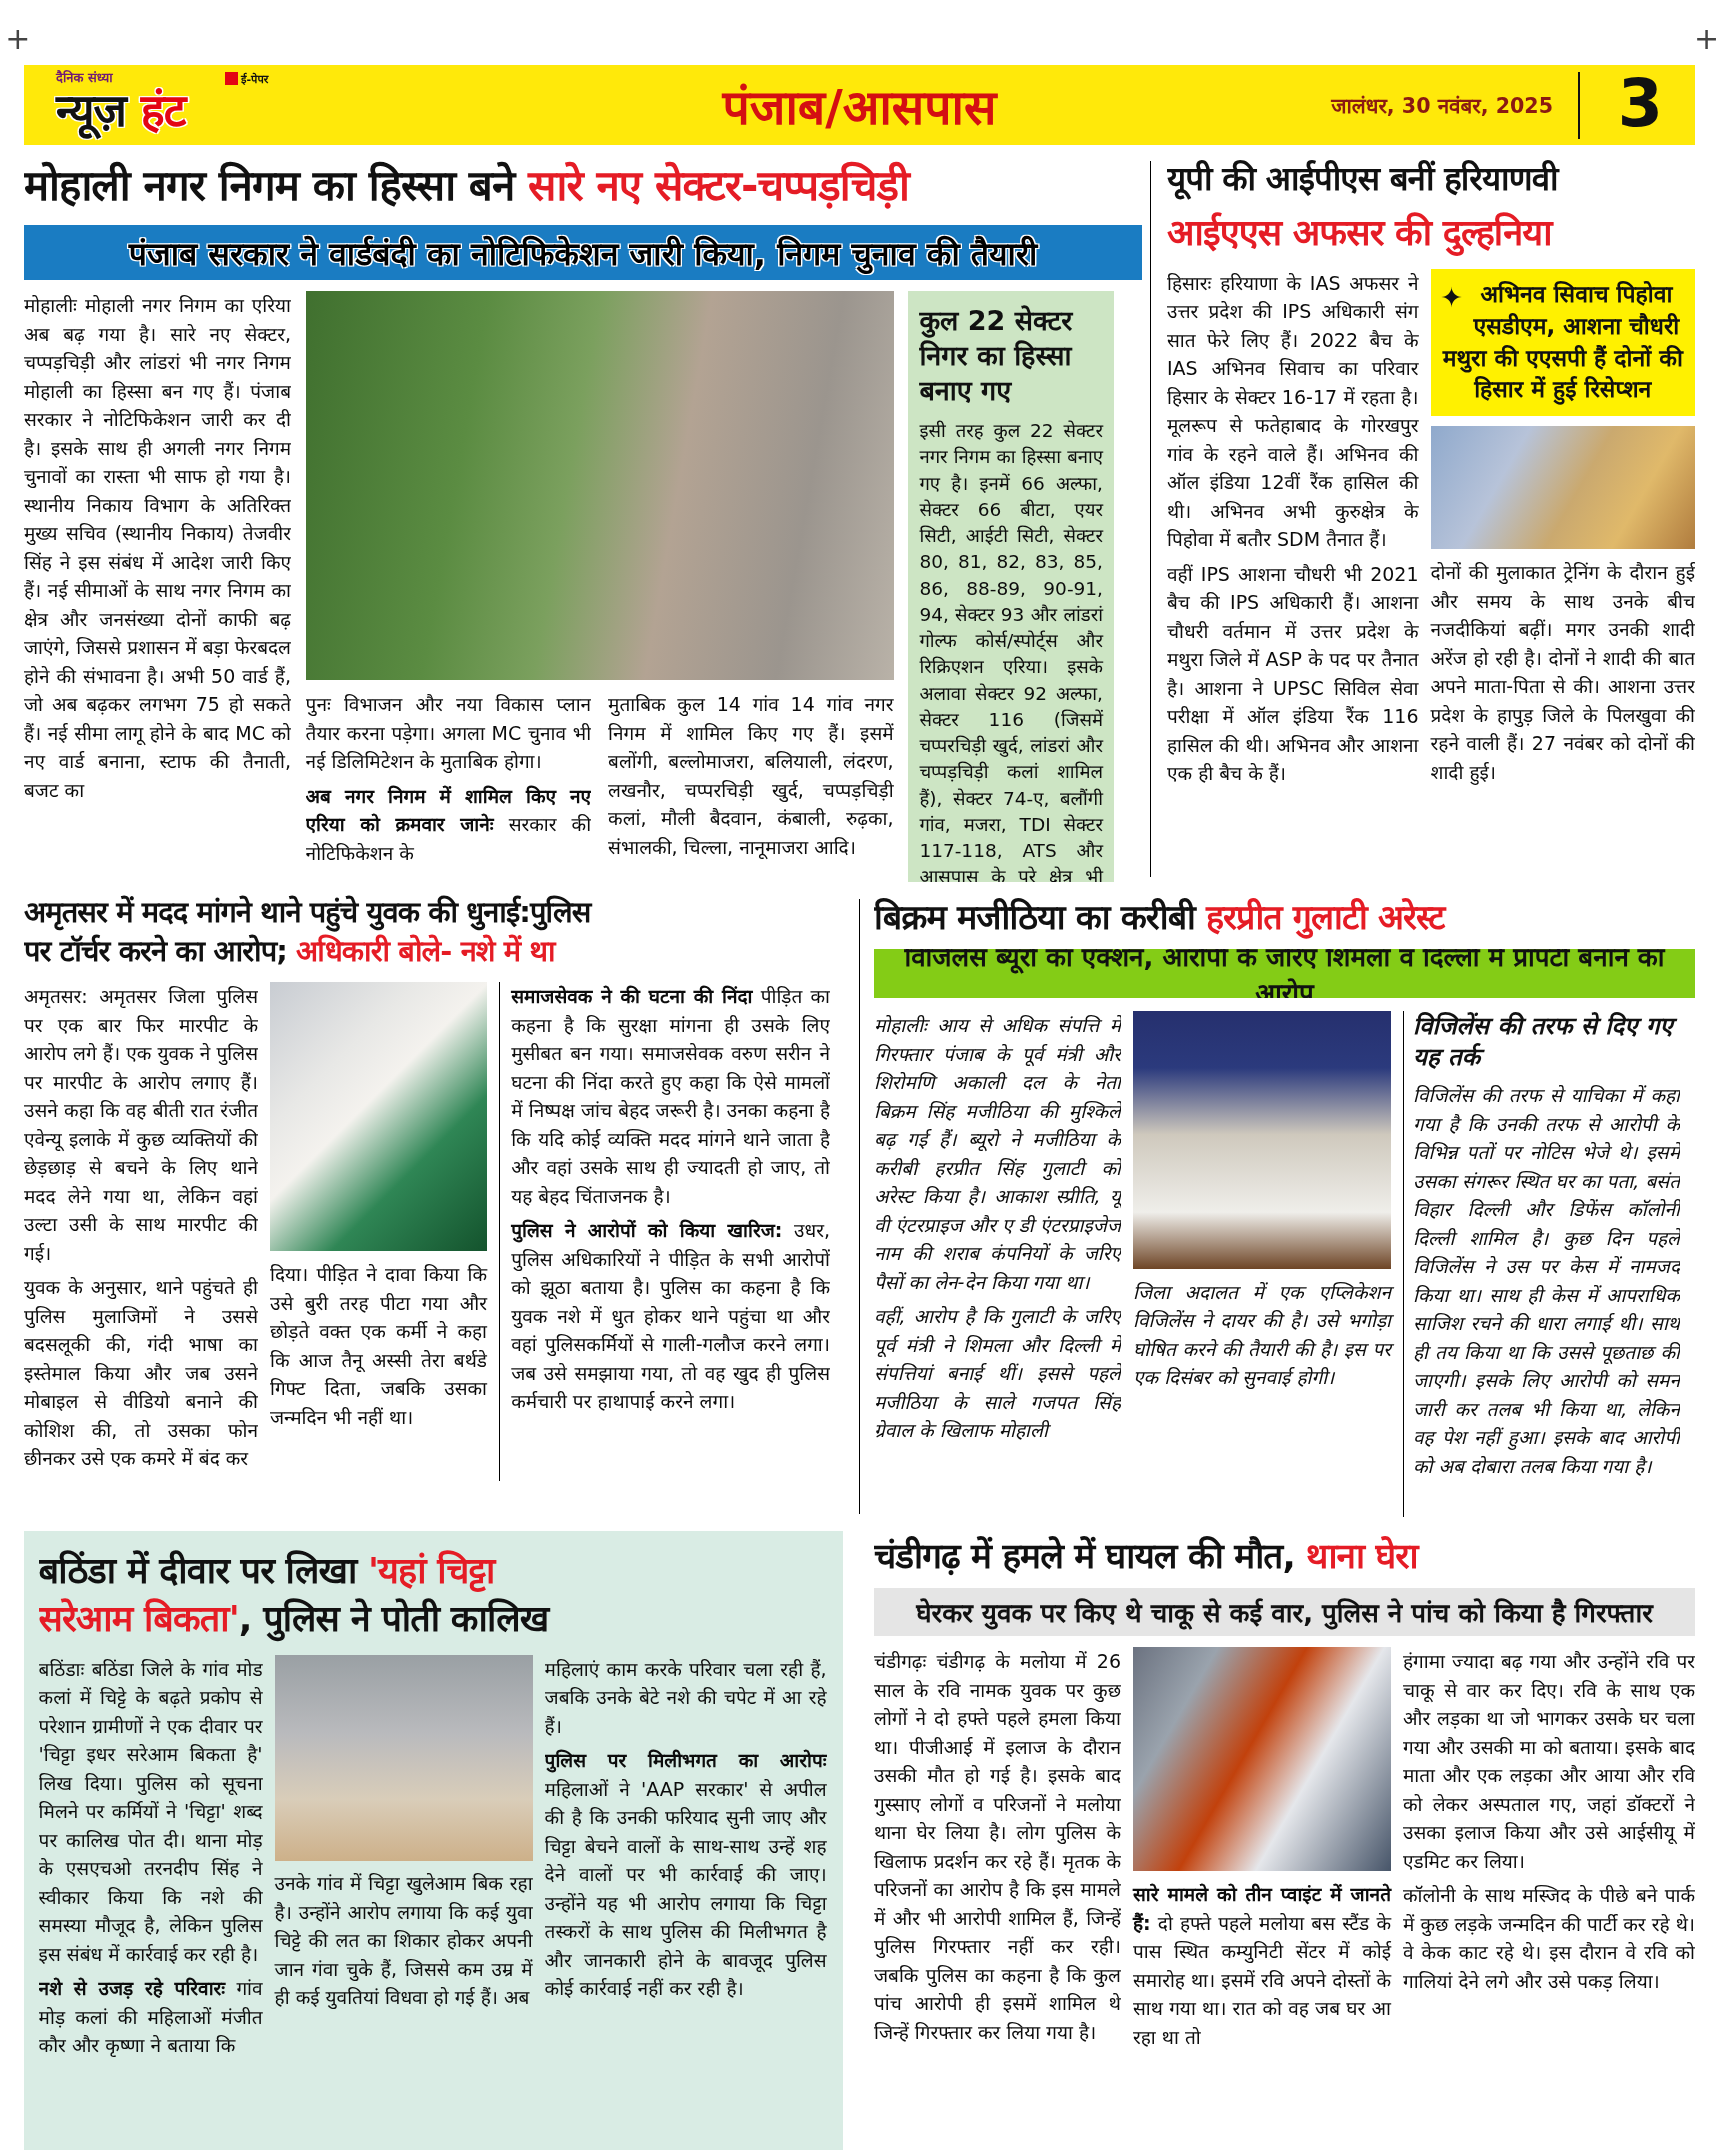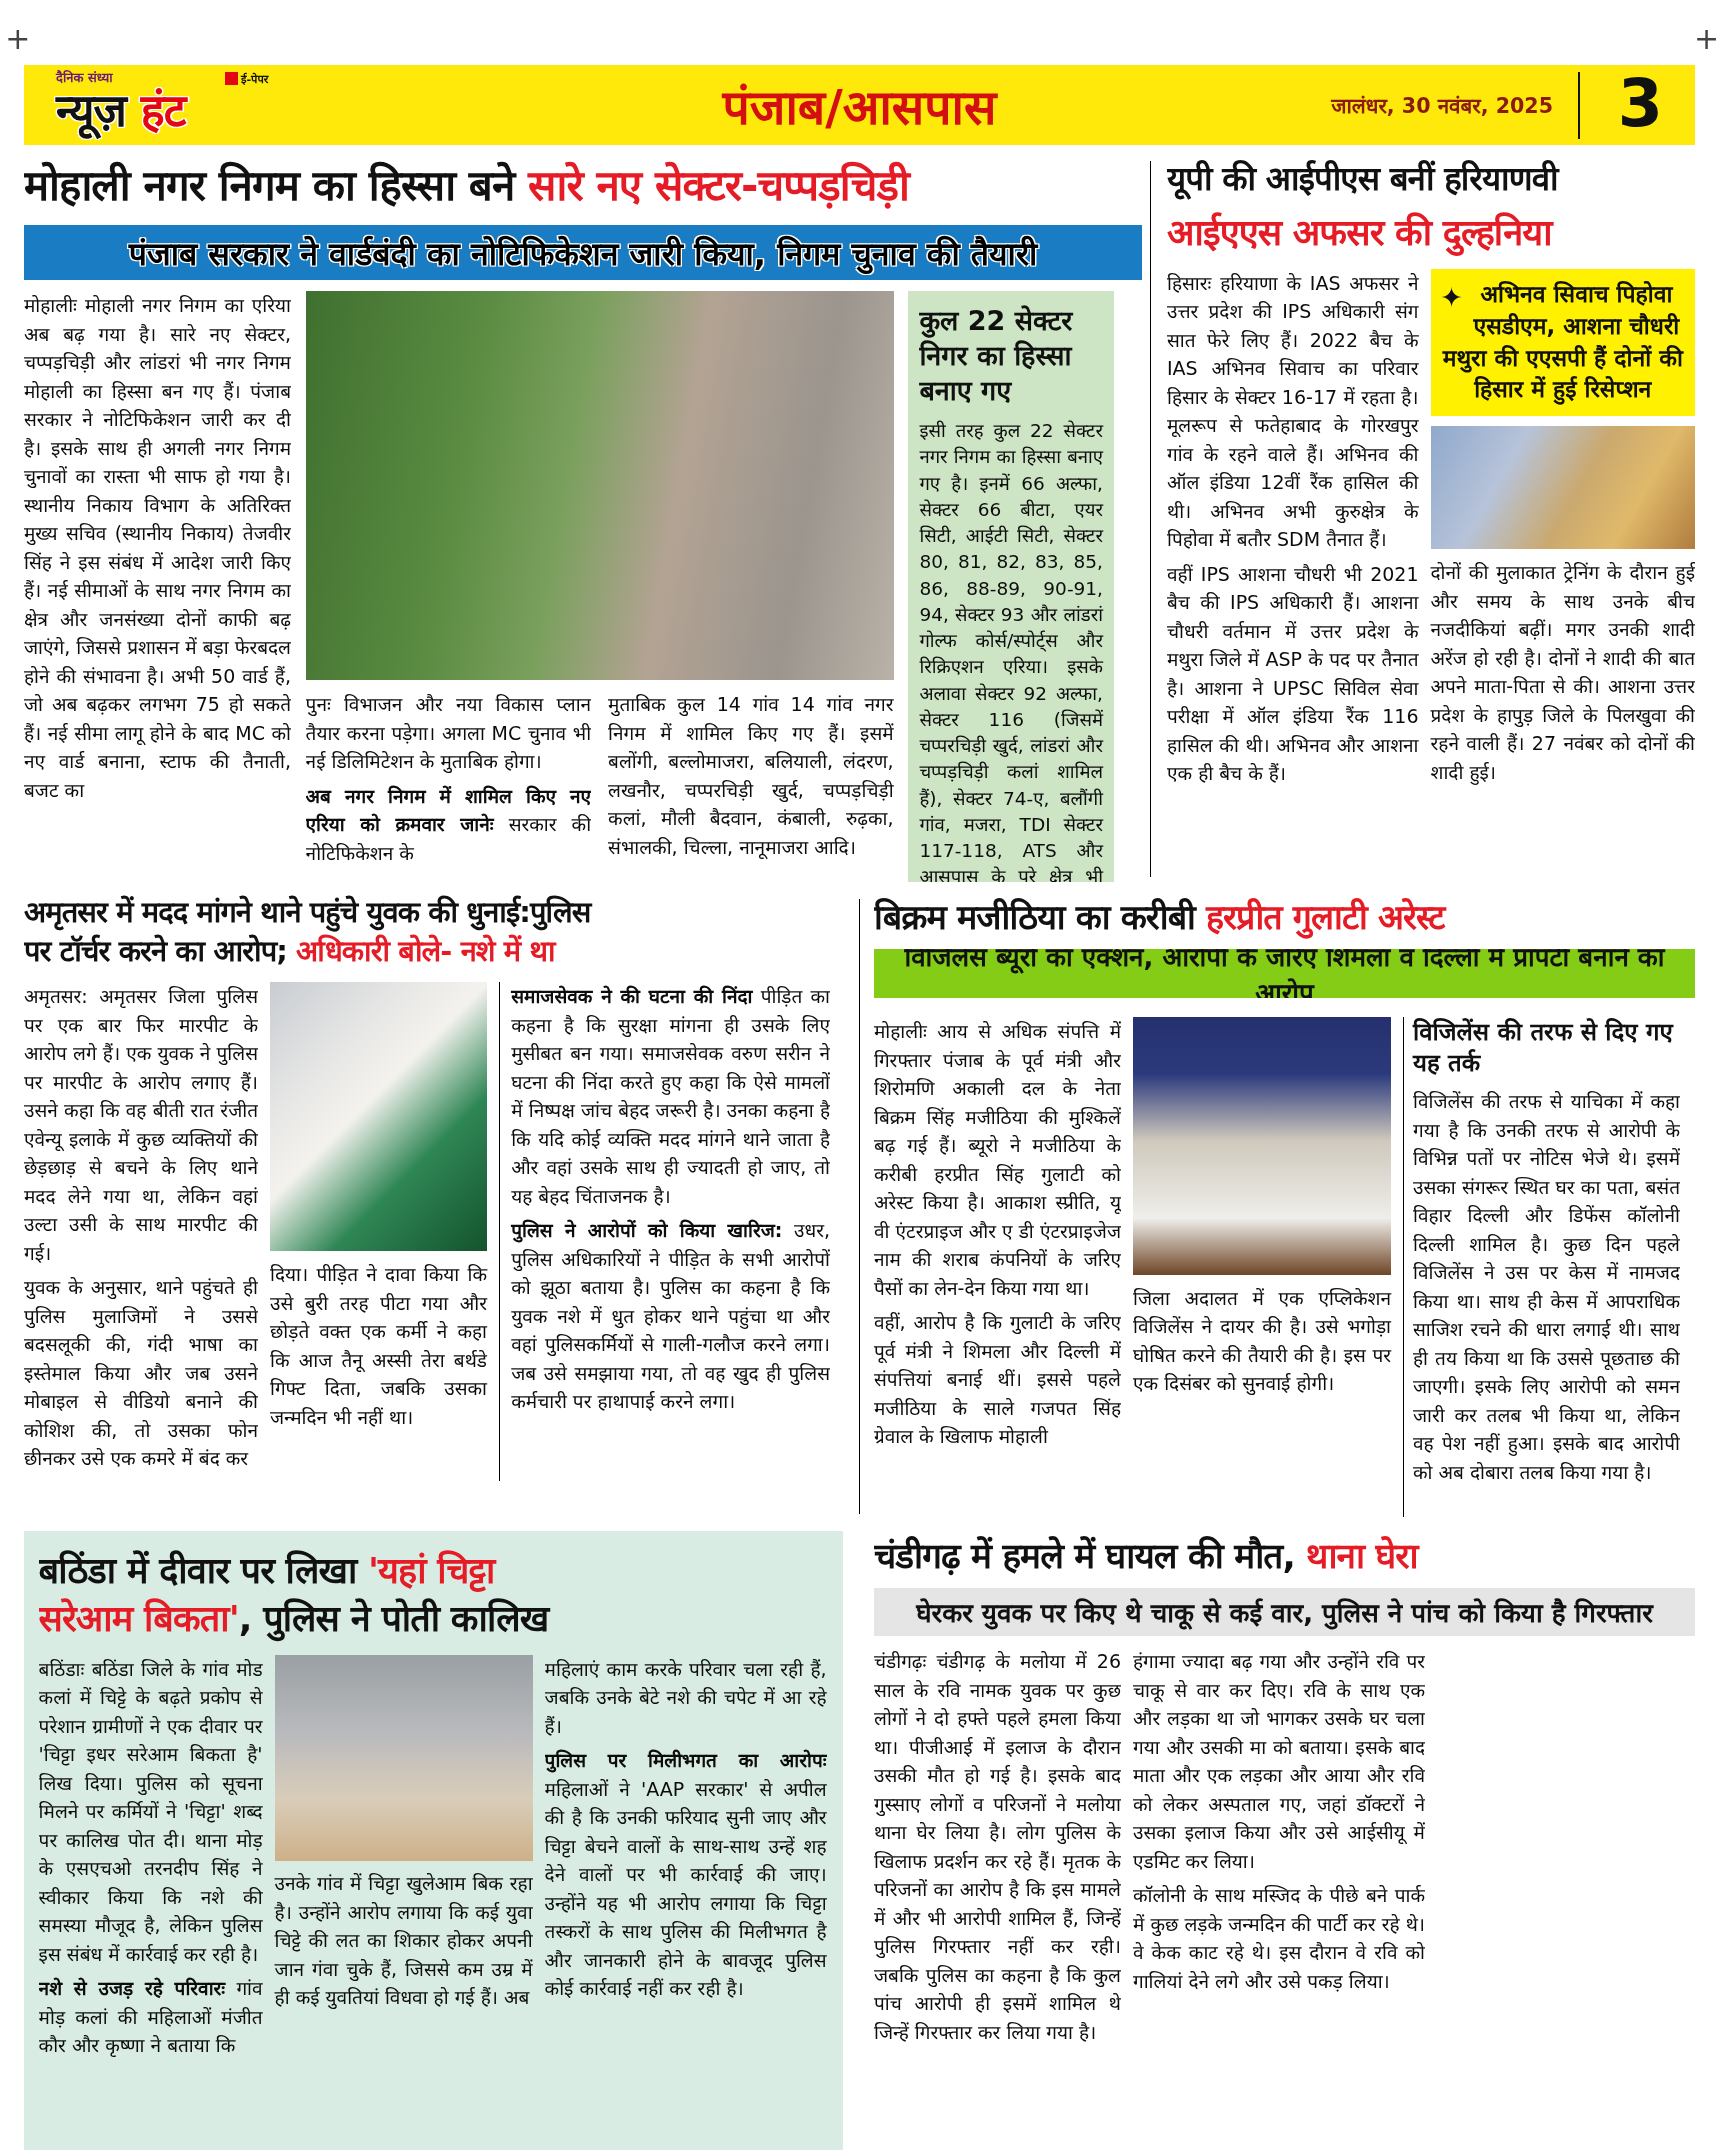--- a/index.html
+++ b/index.html
@@ -83,21 +83,21 @@
   #a3 .c2 { width:217px; display:flex; flex-direction:column; }
   #a3 .c2 .ph { width:100%; height:269px; }
   #a3 .c2 .btxt { margin-top:8.6px; }
   #a3 .c3 { width:331px; border-left:1.3px solid #000; padding-left:11.2px; }
 
   
   #rule-a4 { left:859px; top:899px; height:615px; }
   #a4 { left:874px; top:893px; width:821px; height:624px; }
   #a4 .hl { font-size:34px; }
   #a4 .band { height:49px; font-size:26px; margin-top:10.3px; }
-  #a4 .cols { margin-top:19px; gap:12px; height:508px; }
+  #a4 .cols { margin-top:13px; gap:12px; height:508px;font-style:italic; }
   #a4 .c1 { width:247px; }
   #a4 .c2 { width:258px; display:flex; flex-direction:column; }
   #a4 .c2 .ph { width:100%; height:258px; }
   #a4 .c2 .btxt { margin-top:8.6px; }
   #a4 .c3 { width:277px; border-left:1.3px solid #000; padding-left:9px; }
   #a4 .c3 h3 { font-size:24px; font-weight:800; line-height:1.3; margin-bottom:7.7px; }
 
   
   #a5 { left:24px; top:1531px; width:819px; height:624px; background:#d9ece4; padding:15.5px 14.6px; }
   #a5 .hl { font-size:36px; line-height:1.35; white-space:normal; }
@@ -241,20 +241,24 @@
         <p><span class="lead">पुलिस पर मिलीभगत का आरोपः</span><span> महिलाओं ने 'AAP सरकार' से अपील की है कि उनकी फरियाद सुनी जाए और चिट्टा बेचने वालों के साथ-साथ उन्हें शह देने वालों पर भी कार्रवाई की जाए। उन्होंने यह भी आरोप लगाया कि चिट्टा तस्करों के साथ पुलिस की मिलीभगत है और जानकारी होने के बावजूद पुलिस कोई कार्रवाई नहीं कर रही है।</span></p>
       </div>
     </div>
   </div>
 
   <div class="art" id="a6">
     <div class="hl"><span>चंडीगढ़ में हमले में घायल की मौत, </span><span class="red">थाना घेरा</span></div>
     <div class="band band-orange">घेरकर युवक पर किए थे चाकू से कई वार, पुलिस ने पांच को किया है गिरफ्तार</div>
     <div class="cols">
       <div class="col c1 btxt">चंडीगढ़ः चंडीगढ़ के मलोया में 26 साल के रवि नामक युवक पर कुछ लोगों ने दो हफ्ते पहले हमला किया था। पीजीआई में इलाज के दौरान उसकी मौत हो गई है। इसके बाद गुस्साए लोगों व परिजनों ने मलोया थाना घेर लिया है। लोग पुलिस के खिलाफ प्रदर्शन कर रहे हैं। मृतक के परिजनों का आरोप है कि इस मामले में और भी आरोपी शामिल हैं, जिन्हें पुलिस गिरफ्तार नहीं कर रही। जबकि पुलिस का कहना है कि कुल पांच आरोपी ही इसमें शामिल थे जिन्हें गिरफ्तार कर लिया गया है।</div>
+      <div class="c2">
+        <div class="ph ph-crowd"></div>
+        <div class="btxt"><span class="lead">सारे मामले को तीन प्वाइंट में जानते हैं:</span><span> दो हफ्ते पहले मलोया बस स्टैंड के पास स्थित कम्युनिटी सेंटर में कोई समारोह था। इसमें रवि अपने दोस्तों के साथ गया था। रात को वह जब घर आ रहा था तो</span></div>
+      </div>
       <div class="col c3 btxt">
         <p>हंगामा ज्यादा बढ़ गया और उन्होंने रवि पर चाकू से वार कर दिए। रवि के साथ एक और लड़का था जो भागकर उसके घर चला गया और उसकी मा को बताया। इसके बाद माता और एक लड़का और आया और रवि को लेकर अस्पताल गए, जहां डॉक्टरों ने उसका इलाज किया और उसे आईसीयू में एडमिट कर लिया।</p>
         <p>कॉलोनी के साथ मस्जिद के पीछे बने पार्क में कुछ लड़के जन्मदिन की पार्टी कर रहे थे। वे केक काट रहे थे। इस दौरान वे रवि को गालियां देने लगे और उसे पकड़ लिया।</p>
       </div>
     </div>
   </div>
 
 </div>
 
 

